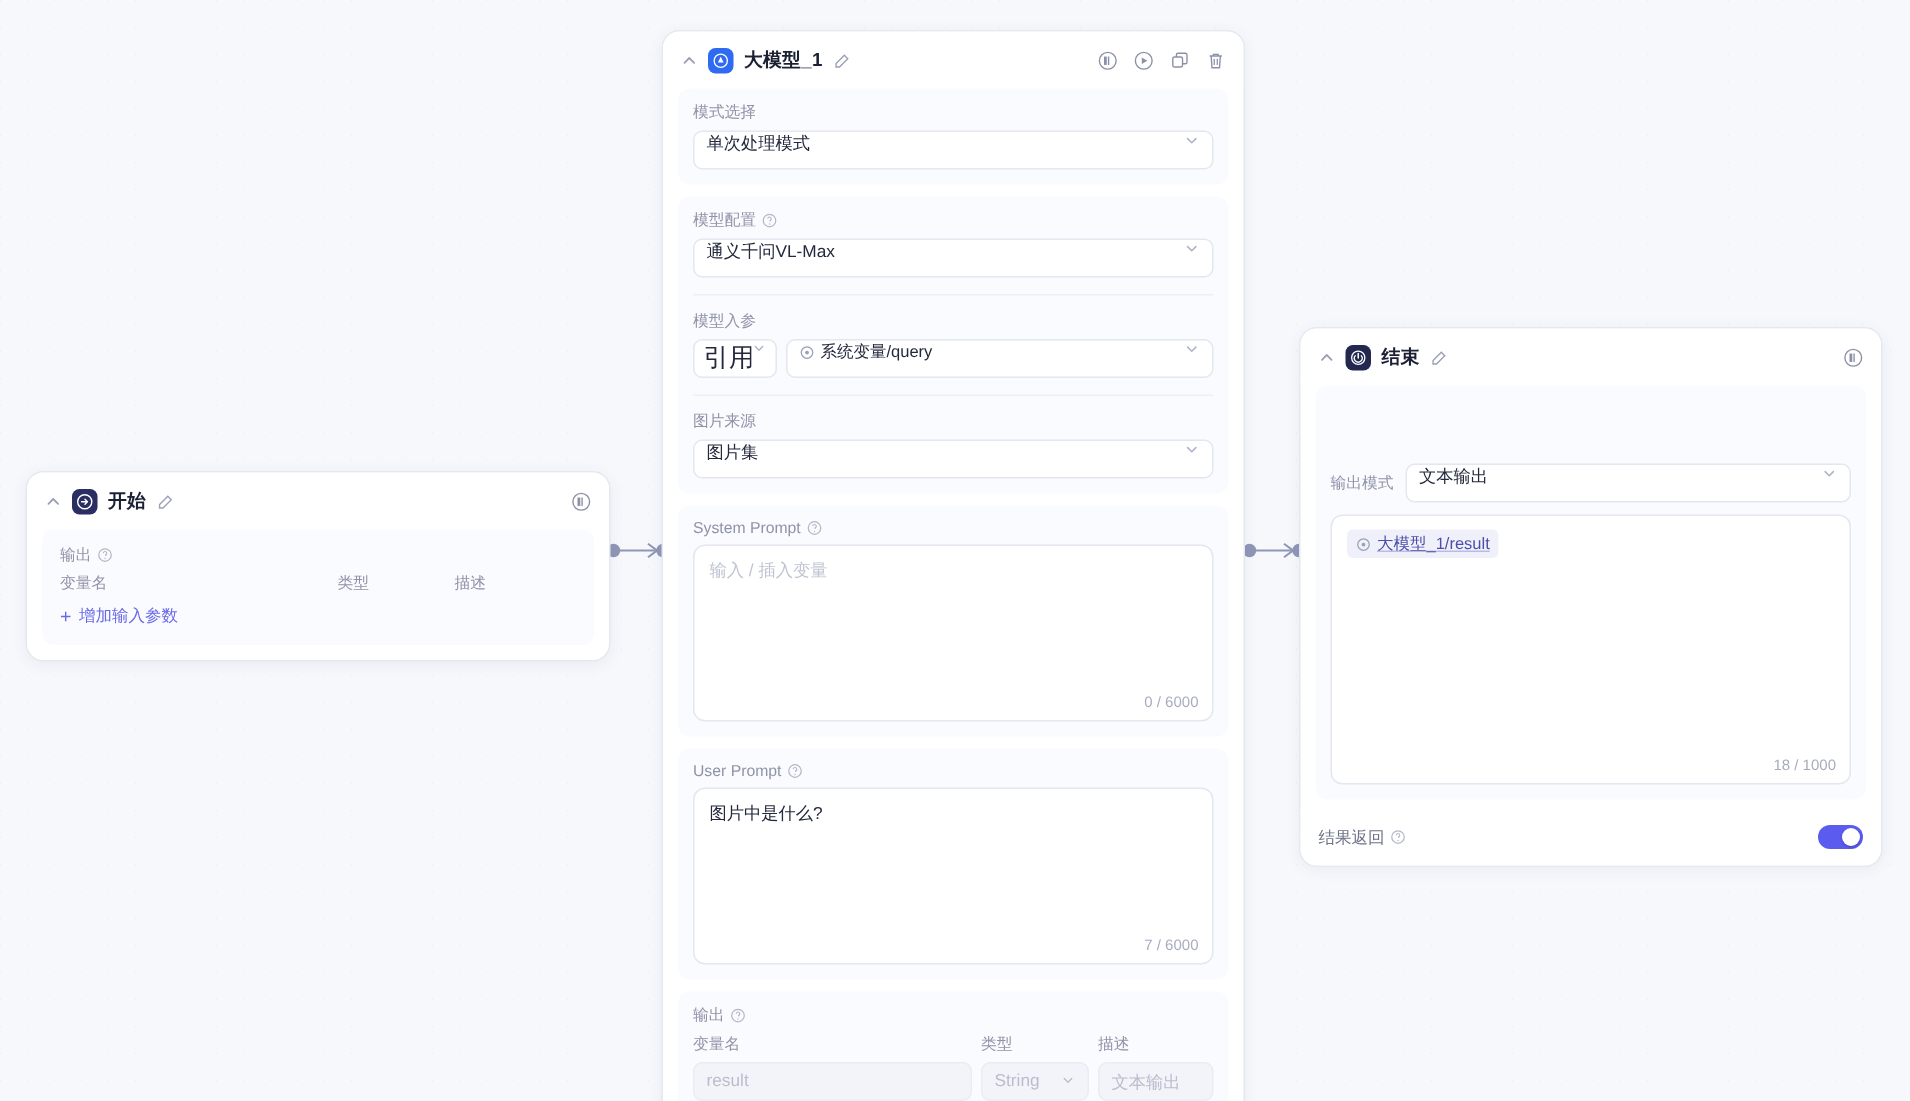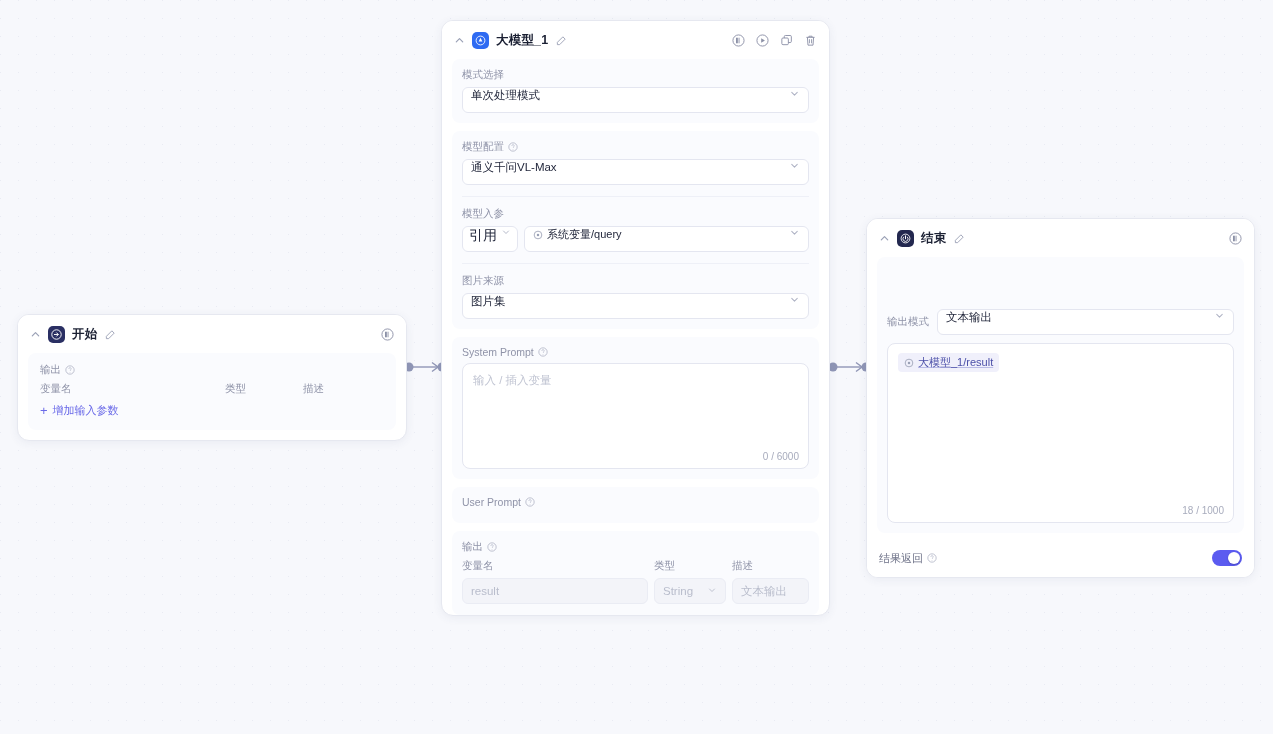--- a/index.html
+++ b/index.html
@@ -132,21 +132,21 @@
   }
   .var-dot {
     width: 10px; height: 10px; color: #9aa0b5; flex:none;
     display:flex; align-items:center; justify-content:center;
   }
   .textarea {
     position: relative;
     background: #ffffff;
     border: 1px solid #e4e6f0;
     border-radius: 8px;
-    height: 106px;
+    height: 118px;
     padding: 9px 10px;
     font-size: 11.5px;
     color: #23283c;
   }
   .textarea .ph { color: #c0c4d2; }
   .counter {
     position: absolute;
     right: 9px; bottom: 6px;
     font-size: 10px;
     color: #a8acbd;
@@ -377,21 +377,21 @@
               <path d="M3 4.8 L6 7.8 L9 4.8" fill="none" stroke="currentColor" stroke-width="1.1" stroke-linecap="round" stroke-linejoin="round"></path>
             </svg>
         </span>
       </div>
 
       <div class="divider"></div>
 
       <div class="field-label">模型入参</div>
       <div class="row">
         <div class="select" style="width:56px; padding:0 6px;">
-          <span class="val" style="font-size:14px;">引用</span>
+          <span class="val" style="font-size:17px;">引用</span>
           <span class="chev">
             <svg width="10" height="10" viewBox="0 0 12 12">
                 <path d="M3 4.8 L6 7.8 L9 4.8" fill="none" stroke="currentColor" stroke-width="1.1" stroke-linecap="round" stroke-linejoin="round"></path>
               </svg>
           </span>
         </div>
         <div class="select" style="flex:1;">
           <span class="tagbox">
             <span class="var-dot">
               <svg width="10" height="10" viewBox="0 0 12 12">
@@ -443,20 +443,24 @@
       <div class="field-label">
         <span>User Prompt</span>
         <span class="help-icon">
           <svg width="10" height="10" viewBox="0 0 12 12">
               <circle cx="6" cy="6" r="5" fill="none" stroke="currentColor" stroke-width="1"></circle>
               <path d="M4.6 4.6 a1.4 1.4 0 1 1 1.9 1.3 v.9" fill="none" stroke="currentColor" stroke-width=".9"></path>
               <circle cx="6" cy="8.8" r=".55" fill="currentColor"></circle>
             </svg>
         </span>
       </div>
+      <div class="textarea">
+        <span>图片中是什么?</span>
+        <span class="counter">7 / 6000</span>
+      </div>
     </div>
 
     <div class="panel" style="margin:0 10px 0 10px; border-radius:8px; border-top:none; padding:9px 10px 11px 10px;">
       <div class="field-label">
         <span>输出</span>
         <span class="help-icon">
           <svg width="10" height="10" viewBox="0 0 12 12">
               <circle cx="6" cy="6" r="5" fill="none" stroke="currentColor" stroke-width="1"></circle>
               <path d="M4.6 4.6 a1.4 1.4 0 1 1 1.9 1.3 v.9" fill="none" stroke="currentColor" stroke-width=".9"></path>
               <circle cx="6" cy="8.8" r=".55" fill="currentColor"></circle>

